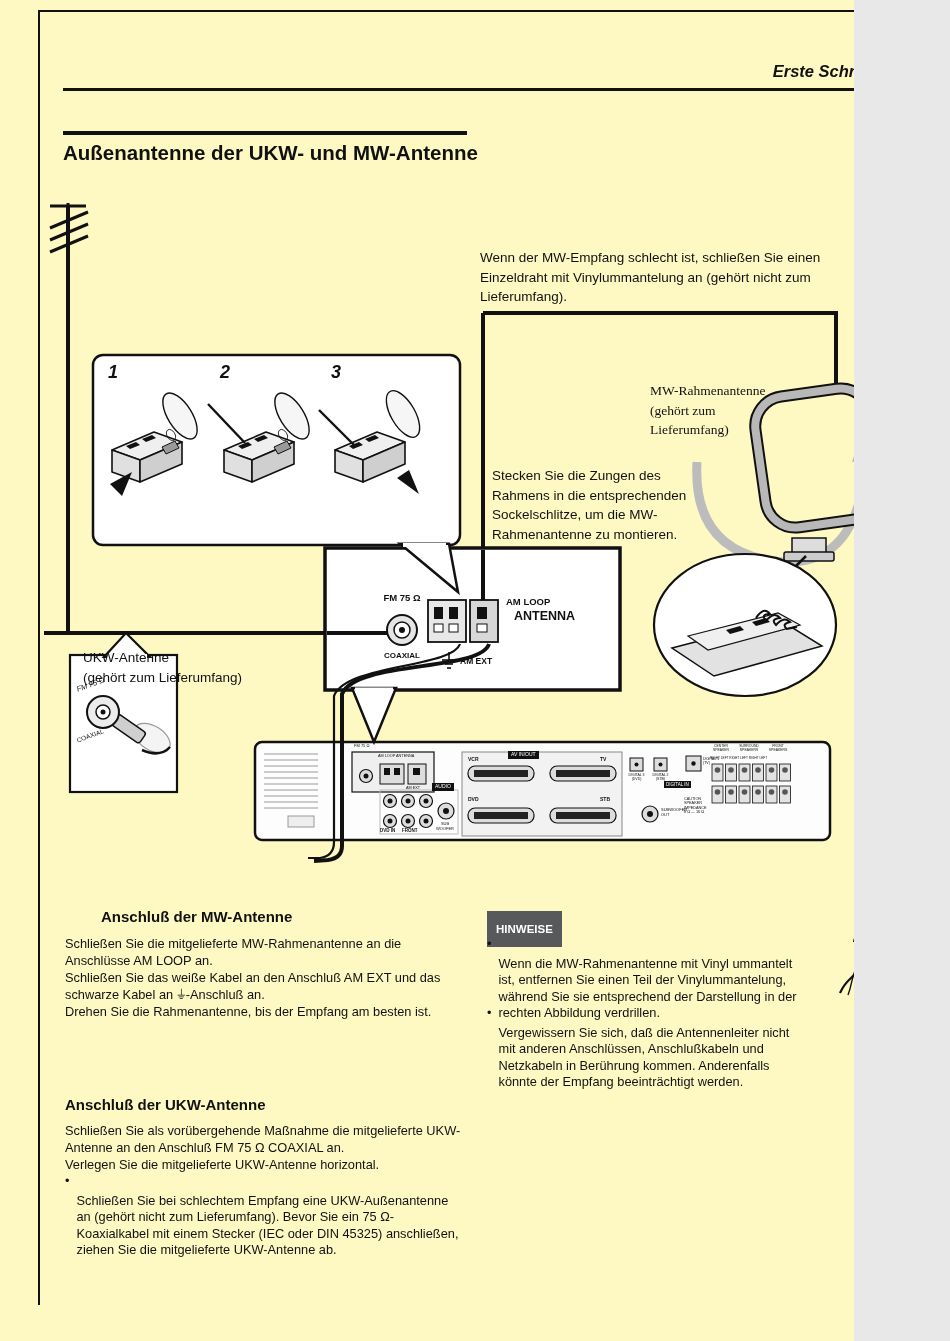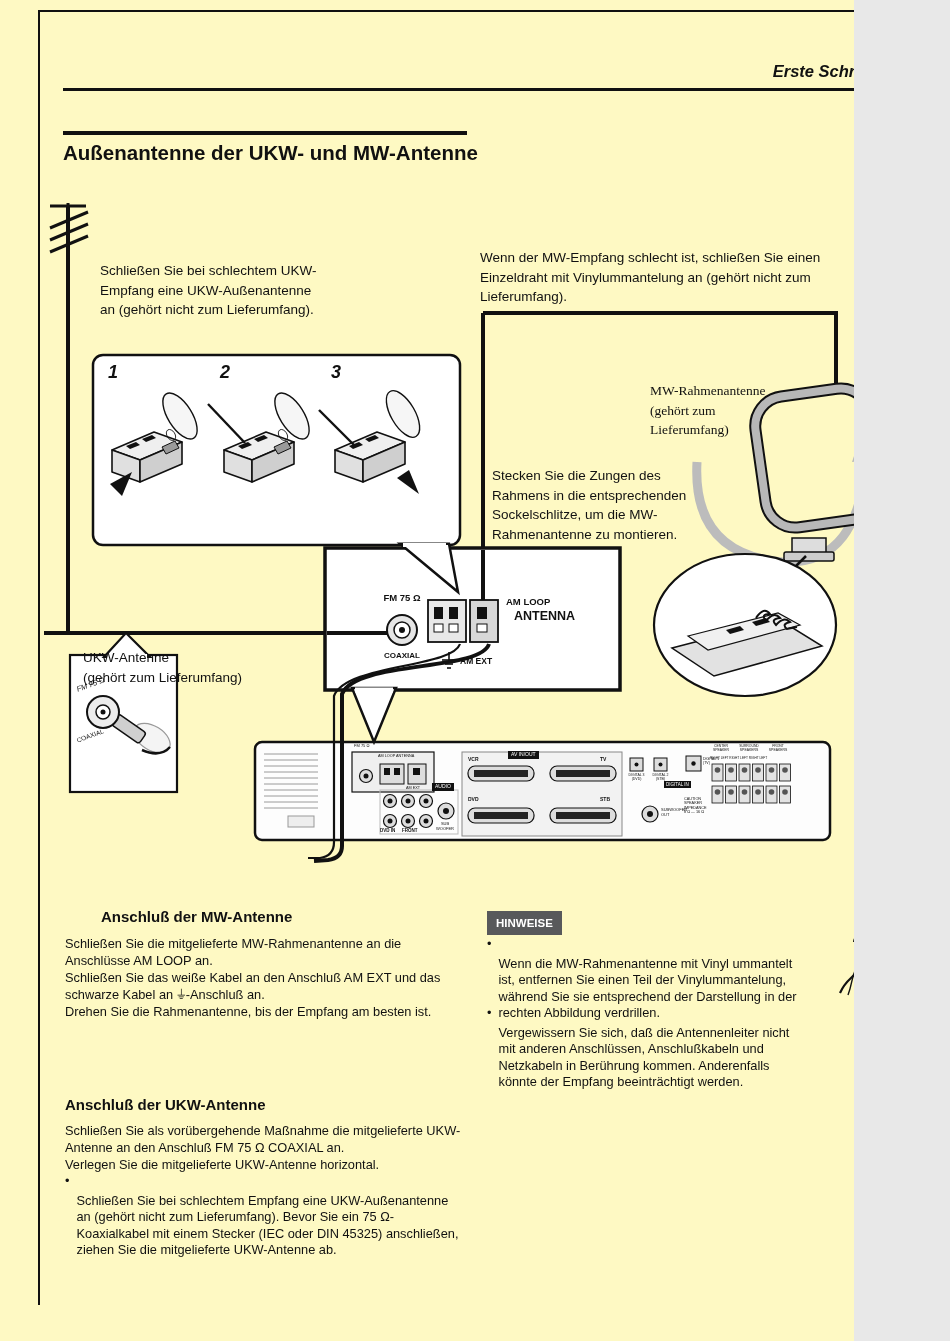--- a/index.html
+++ b/index.html
@@ -262,23 +262,20 @@
 
   <div class="t" style="left:63px;top:62px;width:817px;text-align:right;font-size:16.5px;font-weight:bold;font-style:italic;">Erste Schritte</div>
   <div class="rule" style="left:63px;top:88px;width:817px;height:2.5px;"></div>
   <div class="tab">
       <span>Deutsch</span>
     </div>
 
   <div class="rule" style="left:63px;top:131px;width:404px;height:3.5px;"></div>
   <div class="t" style="left:63px;top:141px;font-size:20.5px;font-weight:bold;">Außenantenne der UKW- und MW-Antenne</div>
 
-  <div class="t callout" style="left:100px;top:261px;">Schließen Sie bei schlechtem UKW-
-Empfang eine UKW-Außenantenne
-an (gehört nicht zum Lieferumfang).</div>
   <div class="t callout" style="left:480px;top:248px;">Wenn der MW-Empfang schlecht ist, schließen Sie einen
 Einzeldraht mit Vinylummantelung an (gehört nicht zum
 Lieferumfang).</div>
   <div class="t callout" style="left:650px;top:381px;font-family:Liberation Serif, serif;">MW-Rahmenantenne
 (gehört zum
 Lieferumfang)</div>
   <div class="t callout" style="left:492px;top:466px;">Stecken Sie die Zungen des
 Rahmens in die entsprechenden
 Sockelschlitze, um die MW-
 Rahmenantenne zu montieren.</div>
@@ -344,21 +341,21 @@
 Antenne an den Anschluß FM 75 Ω COAXIAL an.
 Verlegen Sie die mitgelieferte UKW-Antenne horizontal.</div>
   <div class="brow" style="left:65px;top:1173px;width:430px;">
     <span class="mk"></span>
     <span class="bt">Schließen Sie bei schlechtem Empfang eine UKW-Außenantenne
 an (gehört nicht zum Lieferumfang). Bevor Sie ein 75 Ω-
 Koaxialkabel mit einem Stecker (IEC oder DIN 45325) anschließen,
 ziehen Sie die mitgelieferte UKW-Antenne ab.</span>
   </div>
 
-  <div class="t badge" style="left:487px;top:911px;font-size:11.5px;font-weight:bold;padding:6px 9px;background:#58595b;">HINWEISE</div>
+  <div class="t badge" style="left:487px;top:911px;font-size:11.5px;font-weight:bold;padding:12px 9px;background:#58595b;">HINWEISE</div>
   <div class="brow" style="left:487px;top:936px;width:330px;">
     <span class="mk"></span>
     <span class="bt">Wenn die MW-Rahmenantenne mit Vinyl ummantelt
 ist, entfernen Sie einen Teil der Vinylummantelung,
 während Sie sie entsprechend der Darstellung in der
 rechten Abbildung verdrillen.</span>
   </div>
   <div class="brow" style="left:487px;top:1005px;width:330px;">
     <span class="mk"></span>
     <span class="bt">Vergewissern Sie sich, daß die Antennenleiter nicht

